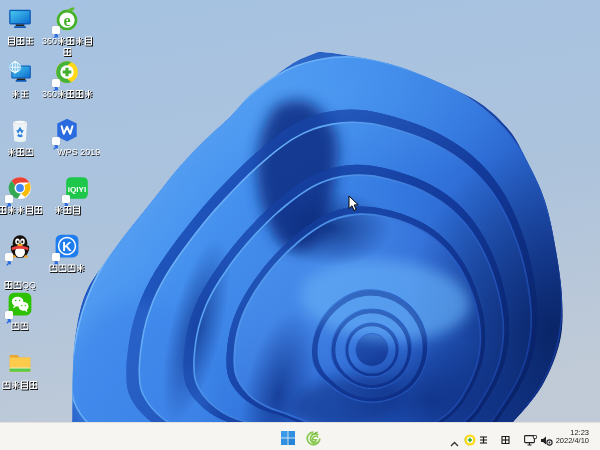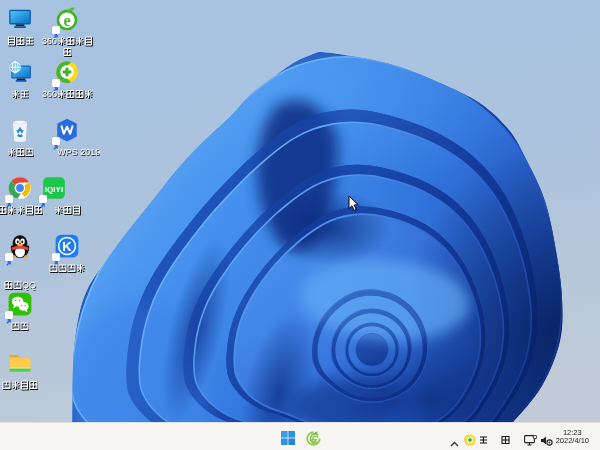--- a/index.html
+++ b/index.html
@@ -426,21 +426,21 @@
           <path d="M28.5,1 h6 v8 h-6 Z"></path>
           <path d="M28.5,3.7 h6"></path>
           <path d="M28.5,6.3 h6"></path>
           <path d="M37.0,1.5 h7 v7 h-7 Z"></path>
           <path d="M40.5,1.5 v7"></path>
           <path d="M37.0,5 h7"></path>
         </g>
         <g transform="translate(0,0)"></g>
       </svg>
     </div>
-    <div style="position:absolute;left:41px;top:175px;width:26px;height:26px"><svg width="26" height="26" viewBox="0 0 24 24">
+    <div style="position:absolute;left:64px;top:175px;width:26px;height:26px"><svg width="26" height="26" viewBox="0 0 24 24">
         <rect x="2" y="2" width="20" height="20" rx="4.5" fill="#1cc749"></rect>
         <text x="12" y="15.5" font-size="7.5" font-weight="bold" font-family="Liberation Sans, sans-serif" fill="#fff" text-anchor="middle">iQIYI</text>
       </svg><span style="position:absolute;left:-2px;bottom:-2px;width:8px;height:8px;background:#fff;border-radius:1.5px;box-shadow:0 0 1px #888"><svg width="8" height="8" viewBox="0 0 8 8">
           <path d="M1.8,6.2 L5.2,2.8 M5.2,2.8 h-2.6 M5.2,2.8 v2.6" stroke="#2a6ae0" stroke-width="1.4" fill="none"></path>
         </svg></span></div>
     <div style="position:absolute;left:53.5px;top:205px">
       <svg width="27" height="11" viewBox="0 0 27.0 11" style="display:block">
         <g transform="translate(0.8,0.9)" stroke="#1a1a1a" fill="none" stroke-width="1.3">
           <path d="M4.5,1 v8"></path>
           <path d="M1.0,5 h7"></path>
@@ -675,14 +675,14 @@
  <div style="position:absolute;left:524px;top:9px"><svg width="13" height="11" viewBox="0 0 13 11">
           <rect x="0.6" y="0.6" width="9.8" height="7" rx="0.8" fill="none" stroke="#222" stroke-width="1.1"></rect>
           <path d="M3.5,10 h4 M5.5,7.6 v2.4" stroke="#222" stroke-width="1.1"></path>
           <circle cx="11" cy="2" r="1.8" fill="#f6f4f2" stroke="#222" stroke-width="0.9"></circle>
         </svg></div>
  <div style="position:absolute;left:540px;top:9px"><svg width="13" height="11" viewBox="0 0 13 11">
           <path d="M1,4 h2 l3,-2.6 v8.2 L3,7 H1 Z" fill="#222"></path>
           <circle cx="9.5" cy="7.5" r="2.6" fill="#f6f4f2" stroke="#222" stroke-width="1.1"></circle>
           <circle cx="9.5" cy="7.5" r="0.9" fill="#222"></circle>
         </svg></div>
- <div style="position:absolute;right:11px;top:6px;text-align:center;font-size:7.5px;line-height:8px;color:#1a1a1a;font-family:'Liberation Sans',sans-serif">12:23<br>2022/4/10</div>
+ <div style="position:absolute;right:11px;top:6px;text-align:right;font-size:7.5px;line-height:8px;color:#1a1a1a;font-family:'Liberation Sans',sans-serif">12:23<br>2022/4/10</div>
 </div>
 </div>
 </body></html>

